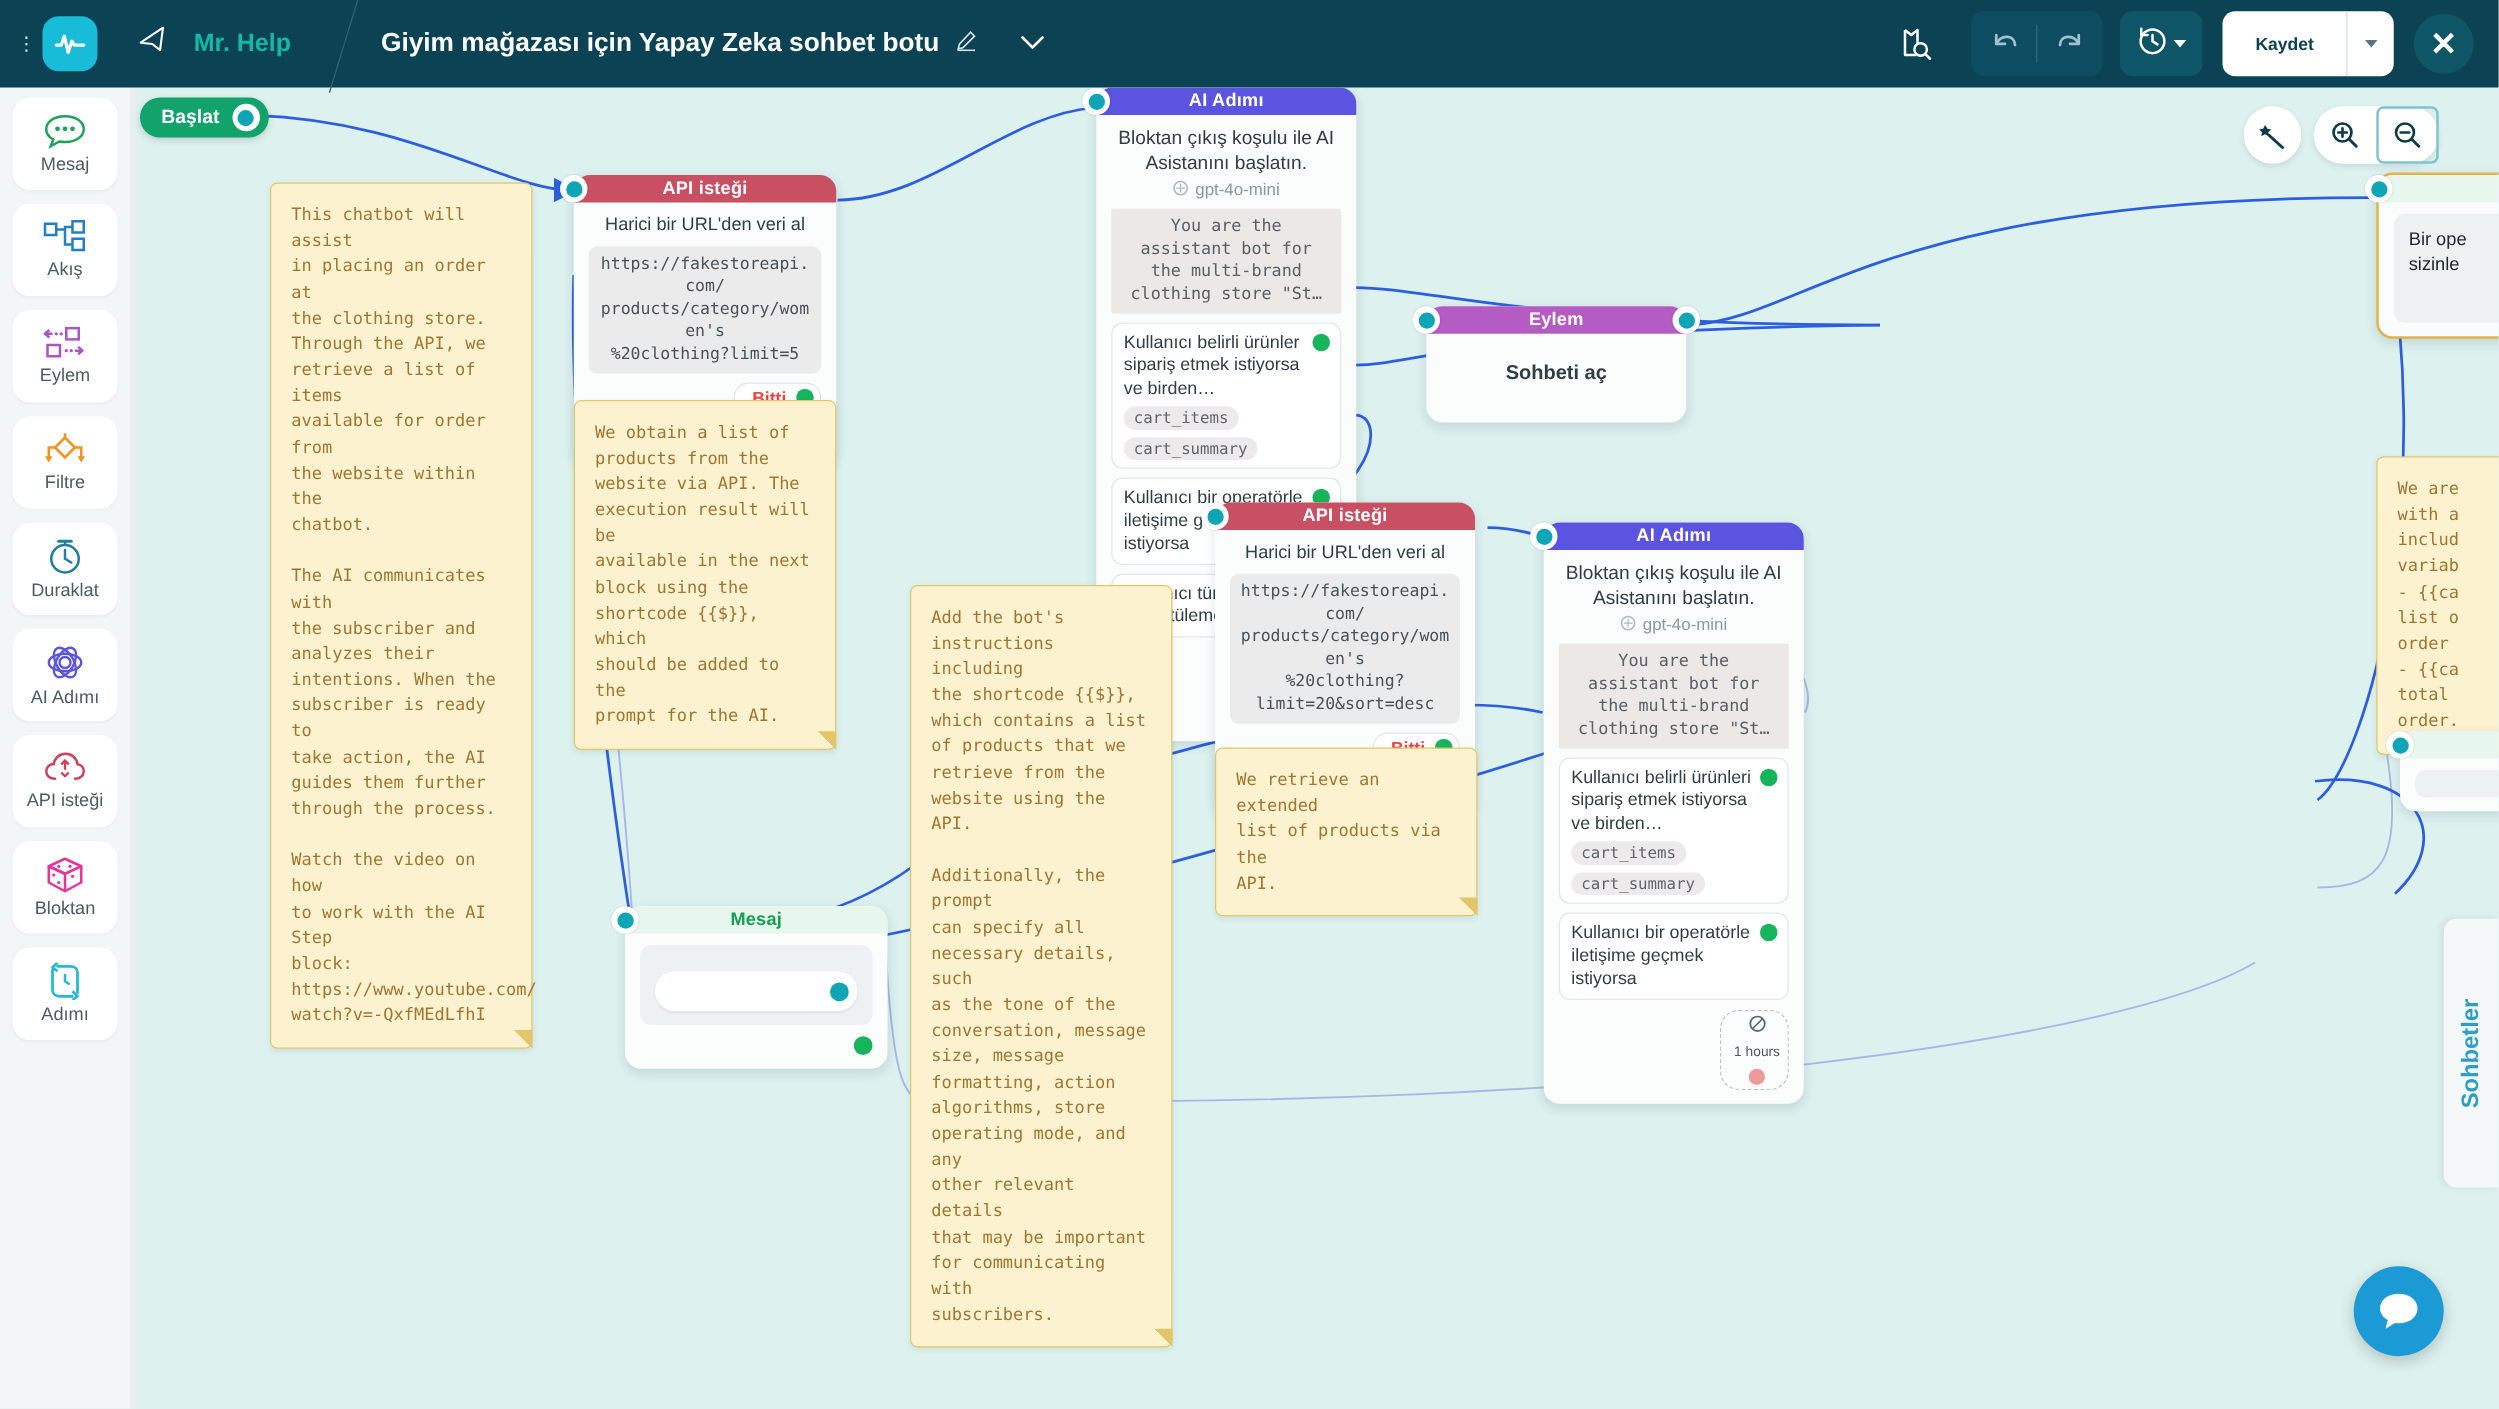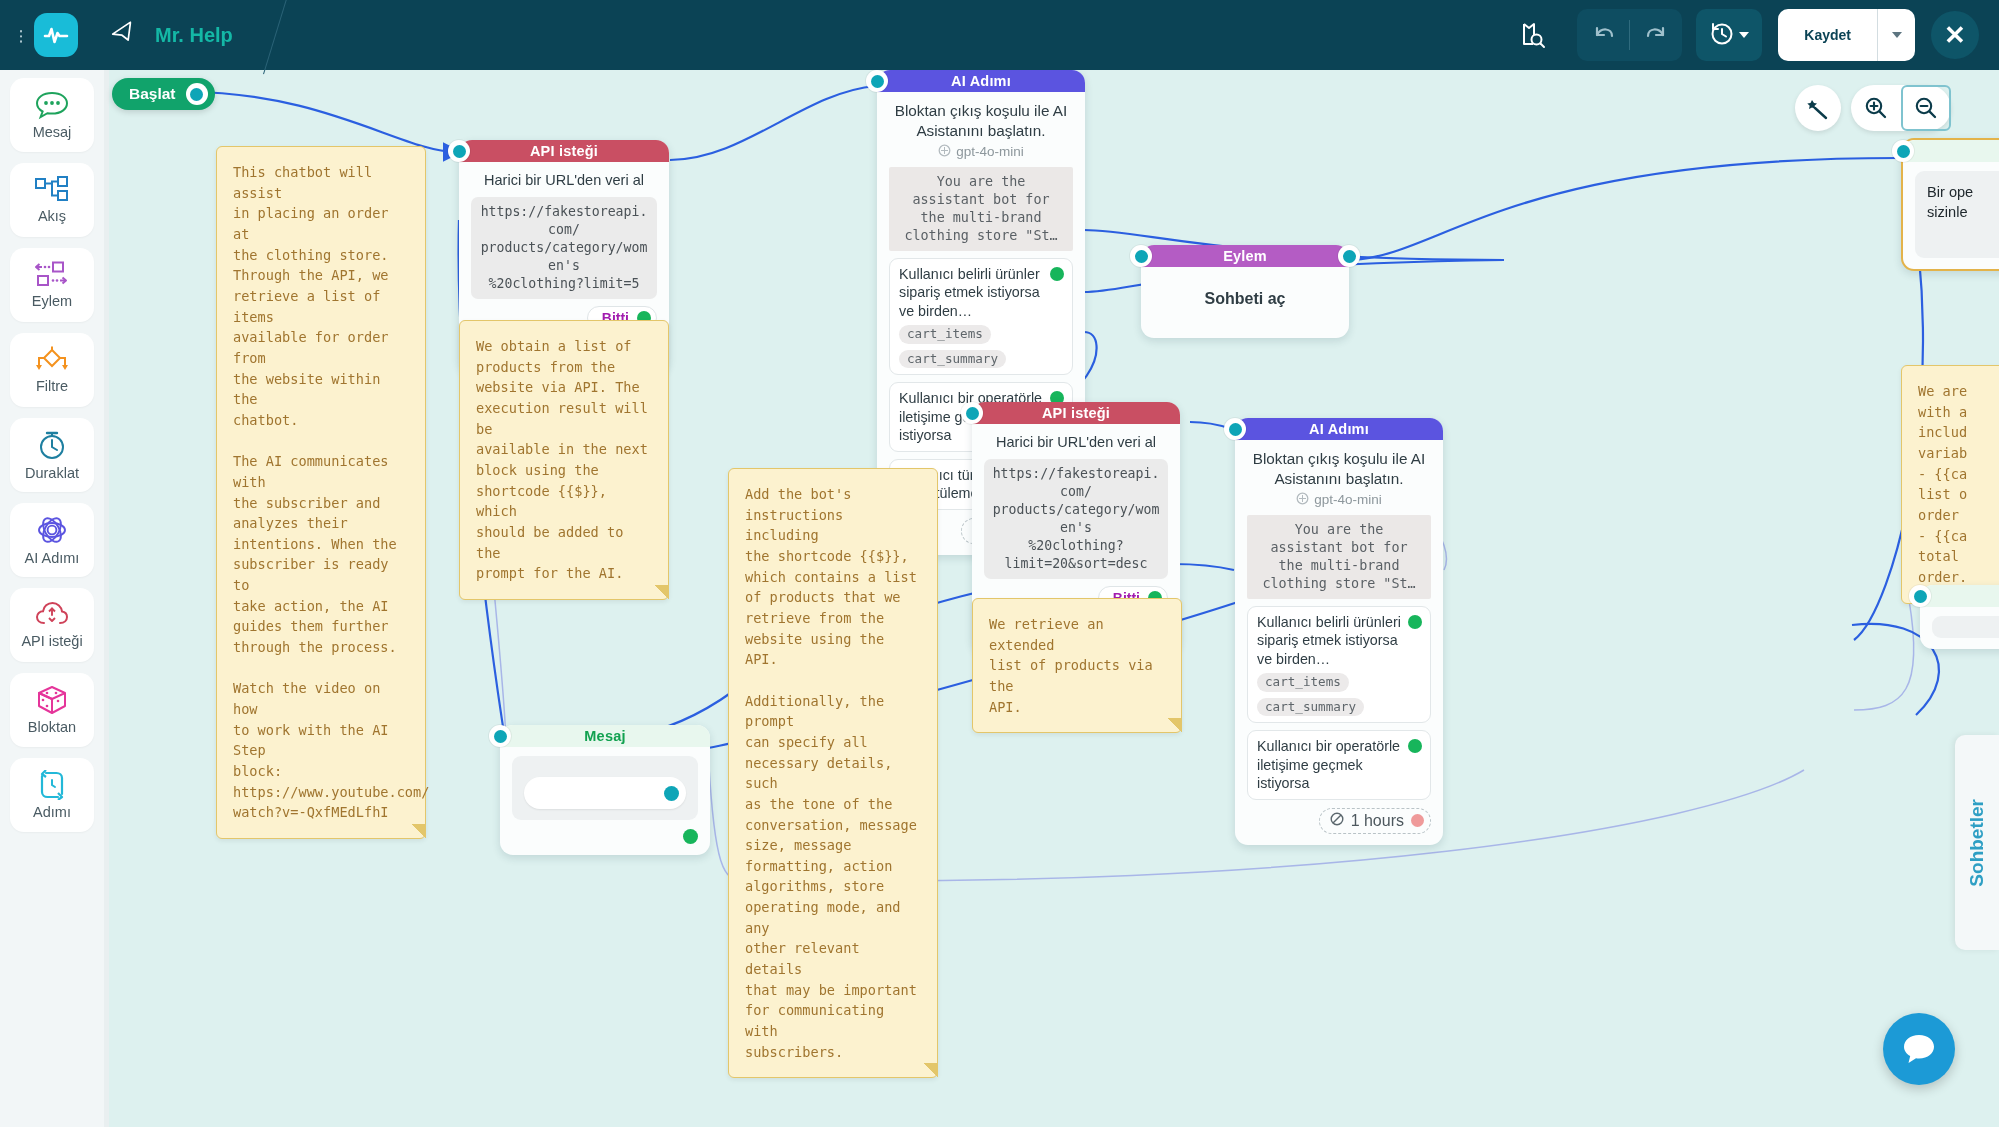--- a/index.html
+++ b/index.html
@@ -143,21 +143,21 @@
     background:#ebebeb;border-radius:7px;margin-top:7px;padding:6px 8px;
     font-family:"DejaVu Sans Mono", monospace;font-size:13.2px;color:#4b5257;
     text-align:center;line-height:1.36;white-space:pre-wrap;word-break:break-all;
   }
   .pill-row{ display:flex;justify-content:flex-end;margin-top:7px; }
   .pill{
     display:inline-flex;align-items:center;gap:8px;border:1px solid #dfe5e7;background:#fff;
     border-radius:15px;padding:3px 5px 3px 14px;font-size:14px;cursor:pointer;
   }
   .pill .dot{ width:14px;height:14px;border-radius:50%; }
-  .pill.ok{ color:#a21caf;font-weight:bold; } .pill.ok .dot{ background:#17b55b; }
+  .pill.ok{ color:#ef4444;font-weight:bold; } .pill.ok .dot{ background:#17b55b; }
   .pill.err{ color:#8c9499; } .pill.err .dot{ background:#ef9a9a; }
 
   .model{ display:flex;align-items:center;justify-content:center;gap:5px;
           font-size:13.5px;color:#8d979c;margin-top:3px; }
   .prompt{
     background:#ebe8e7;border-radius:2px;margin-top:7px;padding:6px 9px;
     font-family:"DejaVu Sans Mono", monospace;font-size:13.4px;color:#5a6065;
     text-align:center;line-height:1.34;
   }
   .cond{
@@ -168,21 +168,21 @@
   .cond .gdot{ position:absolute;right:8px;top:8px;width:14px;height:14px;border-radius:50%;
                background:#17b55b;box-shadow:0 0 0 2px #fff; }
   .cond .tags{ margin-top:5px;display:flex;gap:6px;flex-wrap:wrap; }
   .cond .tag{ background:#eceaea;border-radius:10px;padding:1px 8px;
               font-family:"DejaVu Sans Mono", monospace;font-size:12.6px;color:#5f666b; }
   .timer{
     margin-top:8px;display:flex;justify-content:flex-end;
   }
   .timer .box{
     display:inline-flex;align-items:center;gap:7px;border:1px dashed #b9c3c7;border-radius:15px;
-    padding:3px 6px 3px 10px;font-size:16px;color:#4d585e;background:#fbfdfd;cursor:pointer;
+    padding:3px 6px 3px 10px;font-size:11px;color:#4d585e;background:#fbfdfd;cursor:pointer;flex-direction:column;
   }
   .timer .pd{ width:13px;height:13px;border-radius:50%;background:#ef9a9a; }
 
   .msg-inner{ background:#eef1f2;border-radius:9px;padding:11px 12px; }
   .msg-text{ font-size:15px;color:#20292e;line-height:1.34; }
   .msg-btn{
     margin-top:10px;background:#fff;border-radius:18px;height:32px;display:flex;
     align-items:center;justify-content:center;position:relative;font-size:15px;color:#20292e;
     cursor:pointer;box-shadow:0 1px 2px rgba(0,0,0,.08);
   }
@@ -233,20 +233,34 @@
     </div>
     <div class="brand">
       <span class="tele">
         <svg width="22" height="19" viewBox="0 0 22 19">
           <path d="M1 9 L21 1 L15 18 L10 12 Z" fill="none" stroke="#ffffff" stroke-width="1.7" stroke-linejoin="round"></path>
         </svg>
       </span>
       <span>Mr. Help</span>
     </div>
     <div class="hdr-sep"></div>
+    <div class="doctitle">
+      <span>Giyim mağazası için Yapay Zeka sohbet botu</span>
+      <span class="pencil">
+        <svg width="17" height="17" viewBox="0 0 17 17">
+          <path d="M11.5 1.8 L14.6 4.9 L5.3 14.2 L1.6 15.1 L2.5 11.4 Z" fill="none" stroke="#ffffff" stroke-width="1.3"></path>
+          <path d="M1 16.3 H15" stroke="#ffffff" stroke-width="1.3"></path>
+        </svg>
+      </span>
+      <span class="chev">
+        <svg width="20" height="13" viewBox="0 0 20 13">
+          <path d="M2 2 L10 10 L18 2" fill="none" stroke="#ffffff" stroke-width="2.1" stroke-linecap="round"></path>
+        </svg>
+      </span>
+    </div>
 
     <div class="hdr-right">
       <div class="icon-btn">
         <svg width="25" height="27" viewBox="0 0 25 27">
           <path d="M3 2 L3 22 L12 22" fill="none" stroke="#fff" stroke-width="2" stroke-linejoin="round"></path>
           <path d="M3 2 L8 6 L13 2 L13 13" fill="none" stroke="#fff" stroke-width="2" stroke-linejoin="round"></path>
           <circle cx="15.5" cy="17.5" r="5" fill="none" stroke="#fff" stroke-width="2"></circle>
           <path d="M19.5 21.5 L23 25" stroke="#fff" stroke-width="2" stroke-linecap="round"></path>
         </svg>
       </div>

